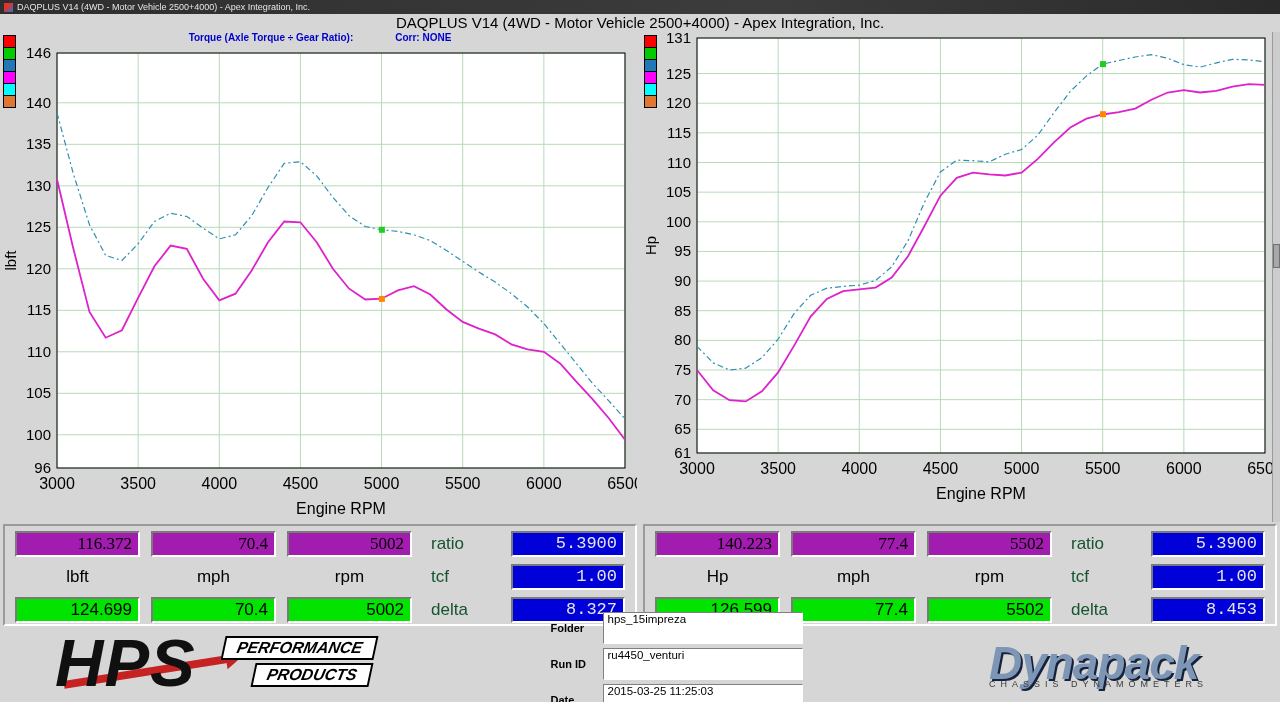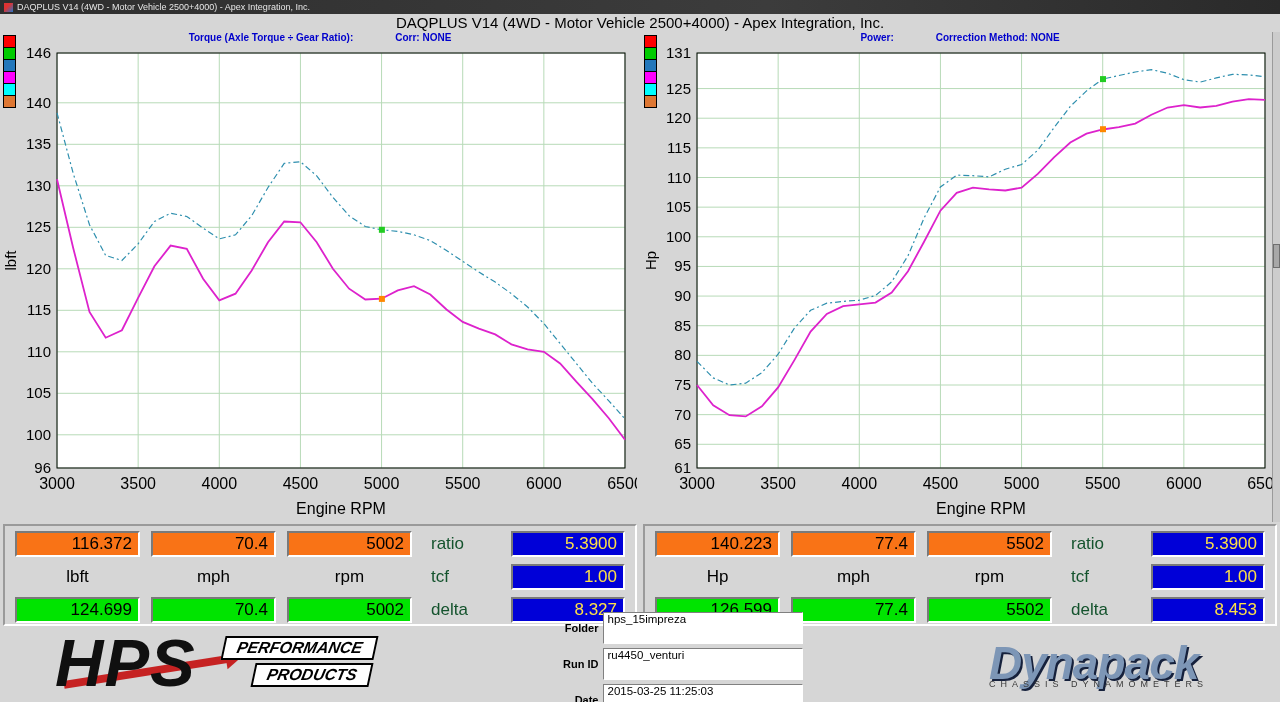--- a/index.html
+++ b/index.html
@@ -21,43 +21,43 @@
   .legend { position:absolute; left:0; top:2px; z-index:3; display:flex; flex-direction:column; }
   .legend .sw { width:13px; height:13px; border:1px solid #000; margin-top:-1px; }
 
   
   .panels { height:102px; display:flex; gap:6px; padding:0 3px; }
   .panel { flex:1; border:2px solid; border-color:#9a9a9a #ffffff #ffffff #9a9a9a; background:#d6d6d6;
     padding:5px 10px; display:grid; grid-template-columns:125px 125px 125px 1fr 114px;
     grid-auto-rows:26px; column-gap:11px; row-gap:7px; align-items:center; }
   .vbox { height:26px; line-height:22px; font-size:17px; text-align:right; padding:0 6px;
     border:2px solid; border-color:#7a7a7a #ffffff #ffffff #7a7a7a; color:#000; }
-  .vbox.yellow { background:#f97316; }
+  .vbox.yellow { background:#a21caf;font-family:Liberation Serif, serif; }
   .vbox.green  { background:#00e400; }
-  .vbox.blue   { background:#0000d8; color:#fde047; }
+  .vbox.blue   { background:#0000d8; color:#e5e5e5;font-family:Liberation Mono, monospace; }
   .ubox { font-size:17px; text-align:center; color:#000; }
   .plabel { color:#14532d; font-size:17px; padding-left:8px; }
 
   
   .footer { height:76px; display:flex; align-items:center; justify-content:space-between; }
   .hps-logo { position:relative; margin-left:55px; width:370px; height:64px; }
   .hps-text { font-size:67px; font-weight:900; font-style:italic; color:#101010; line-height:62px;
     position:relative; z-index:2; letter-spacing:1px; }
   .hps-arrow { position:absolute; left:8px; top:36px; width:165px; height:8px; background:#c62222;
     transform:rotate(-9deg); z-index:1; }
   .hps-arrow:after { content:""; position:absolute; right:-15px; top:-6px;
     border-left:16px solid #c62222; border-top:10px solid transparent; border-bottom:10px solid transparent; }
   .hps-sub { position:absolute; left:168px; top:4px; z-index:2; }
   .hps-sub .box { display:inline-block; border:2px solid #000; background:#fff; transform:skewX(-12deg);
     font-style:italic; font-weight:bold; font-size:16px; padding:1px 12px; white-space:nowrap; }
   .hps-sub .box2 { margin-left:30px; margin-top:3px; }
 
   .run-fields { display:flex; flex-direction:column; gap:4px; margin-left:-60px; }
   .field-row { display:flex; align-items:center; gap:5px; }
-  .field-label { width:48px; text-align:right; font-size:11px; font-weight:bold; color:#000; }
+  .field-label { width:48px; font-size:11px; font-weight:bold; color:#000; }
   .field-box { width:200px; height:32px; background:#ffffff; border:1px solid;
     border-color:#808080 #ffffff #ffffff #808080; font-size:11.5px; line-height:13px; padding:0 3px;
     overflow:hidden; white-space:nowrap; }
 
   .dynapack-logo { margin-right:72px; text-align:left; }
   .dyna-text { font-size:46px; font-weight:bold; font-style:italic; color:#7d96b6;
     text-shadow:2px 2px 0 #16213c; letter-spacing:-1px; line-height:48px; }
   .dyna-sub { font-size:9px; font-weight:normal; letter-spacing:5px; color:#3a3a3a; margin-top:-8px; }
 
   
@@ -135,24 +135,20 @@
           <div class="sw" style="background: rgb(255, 0, 0);"></div>
           <div class="sw" style="background: rgb(0, 204, 0);"></div>
           <div class="sw" style="background: rgb(34, 119, 187);"></div>
           <div class="sw" style="background: rgb(255, 0, 255);"></div>
           <div class="sw" style="background: rgb(0, 255, 255);"></div>
           <div class="sw" style="background: rgb(221, 119, 51);"></div>
         </div>
     </section>
 
     <section class="chart-block">
-      <div class="chart-header">
-        <span>Power:</span>
-        <span>Correction Method: NONE</span>
-      </div>
       <div class="chart-canvas"><svg width="634" height="477" font-family="'Liberation Sans',sans-serif" fill="#000000">
             <rect x="54" y="6" width="568" height="415" fill="#ffffff"></rect>
             <line x1="54" y1="6" x2="54" y2="421" stroke="#b7dab7" stroke-width="1"></line>
             <line x1="135.14285714285714" y1="6" x2="135.14285714285714" y2="421" stroke="#b7dab7" stroke-width="1"></line>
             <line x1="216.28571428571428" y1="6" x2="216.28571428571428" y2="421" stroke="#b7dab7" stroke-width="1"></line>
             <line x1="297.42857142857144" y1="6" x2="297.42857142857144" y2="421" stroke="#b7dab7" stroke-width="1"></line>
             <line x1="378.57142857142856" y1="6" x2="378.57142857142856" y2="421" stroke="#b7dab7" stroke-width="1"></line>
             <line x1="459.7142857142857" y1="6" x2="459.7142857142857" y2="421" stroke="#b7dab7" stroke-width="1"></line>
             <line x1="540.8571428571429" y1="6" x2="540.8571428571429" y2="421" stroke="#b7dab7" stroke-width="1"></line>
             <line x1="622" y1="6" x2="622" y2="421" stroke="#b7dab7" stroke-width="1"></line>

